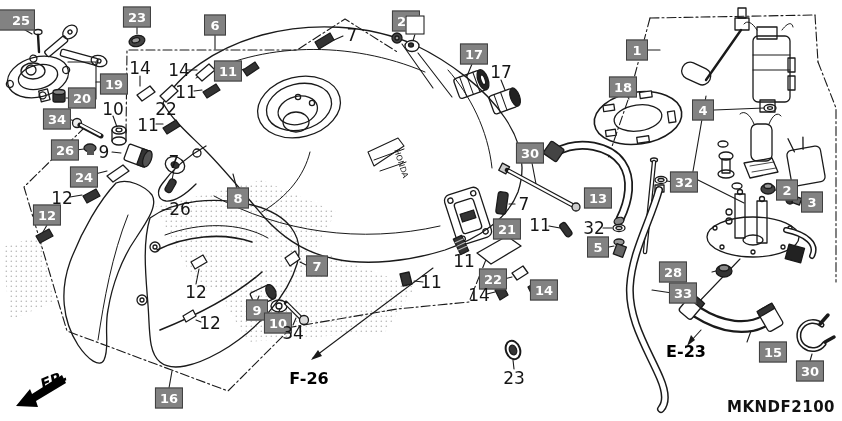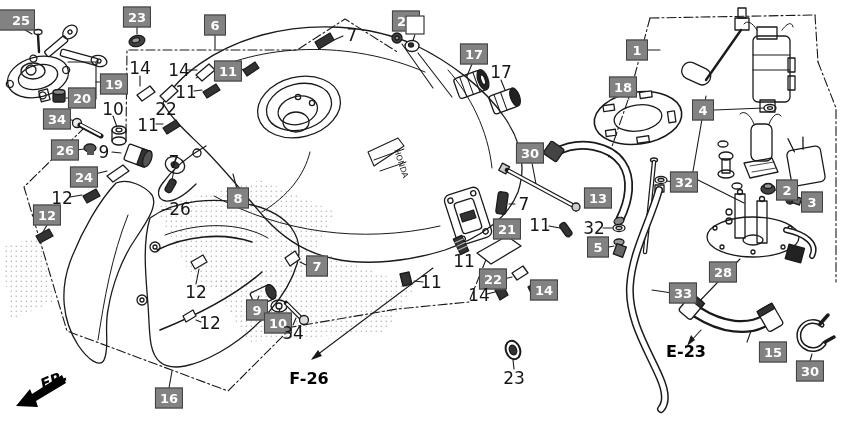--- a/index.html
+++ b/index.html
@@ -449,21 +449,21 @@
       <div class="co-box" style="left: 623px; top: 79px; margin-top: 8px;">18</div>
       <div class="co-box" style="left: 114px; top: 84px;">19</div>
       <div class="co-box" style="left: 82px; top: 98px;">20</div>
       <div class="co-box" style="left: 507px; top: 229px;">21</div>
       <div class="co-box" style="left: 493px; top: 279px;">22</div>
       <div class="co-box" style="left: 137px; top: 17px;">23</div>
       <div class="co-box" style="left: 84px; top: 177px;">24</div>
       <div class="co-box" style="left: 14px; top: 20px; padding-left: 18px;">25</div>
       <div class="co-box" style="left: 65px; top: 150px;">26</div>
       <div class="co-box" style="left: 530px; top: 153px;">30</div>
-      <div class="co-box" style="left: 723px; top: 272px;">28</div>
+      <div class="co-box" style="left: 673px; top: 272px;">28</div>
       <div class="co-box" style="left: 406px; top: 21px;">29</div>
       <div class="co-box" style="left: 810px; top: 371px;">30</div>
       <div class="co-box" style="left: 684px; top: 182px;">32</div>
       <div class="co-box" style="left: 683px; top: 293px;">33</div>
       <div class="co-box" style="left: 57px; top: 119px;">34</div>
       <div class="co-plain" style="left: 352px; top: 35px;">7</div>
       <div class="co-plain" style="left: 174px; top: 162px;">7</div>
       <div class="co-plain" style="left: 524px; top: 204px;">7</div>
       <div class="co-plain" style="left: 104px; top: 152px;">9</div>
       <div class="co-plain" style="left: 113px; top: 109px;">10</div>
@@ -483,14 +483,15 @@
       <div class="co-plain" style="left: 514px; top: 378px;">23</div>
       <div class="co-plain" style="left: 180px; top: 209px;">26</div>
       <div class="co-plain" style="left: 594px; top: 228px;">32</div>
       <div class="co-plain" style="left: 293px; top: 333px;">34</div>
       <div class="ref-link" style="left: 309px; top: 379px; text-align: center;">F-26</div>
       <div class="ref-link" style="left: 686px; top: 352px;">E-23</div>
       <div class="empty-box" style="left: 415px; top: 25px;"></div>
     </div>
 
 <div class="fr-marker">FR.</div>
+<div class="dwg-code">MKNDF2100</div>
 
 </div>
 
 </body></html>

